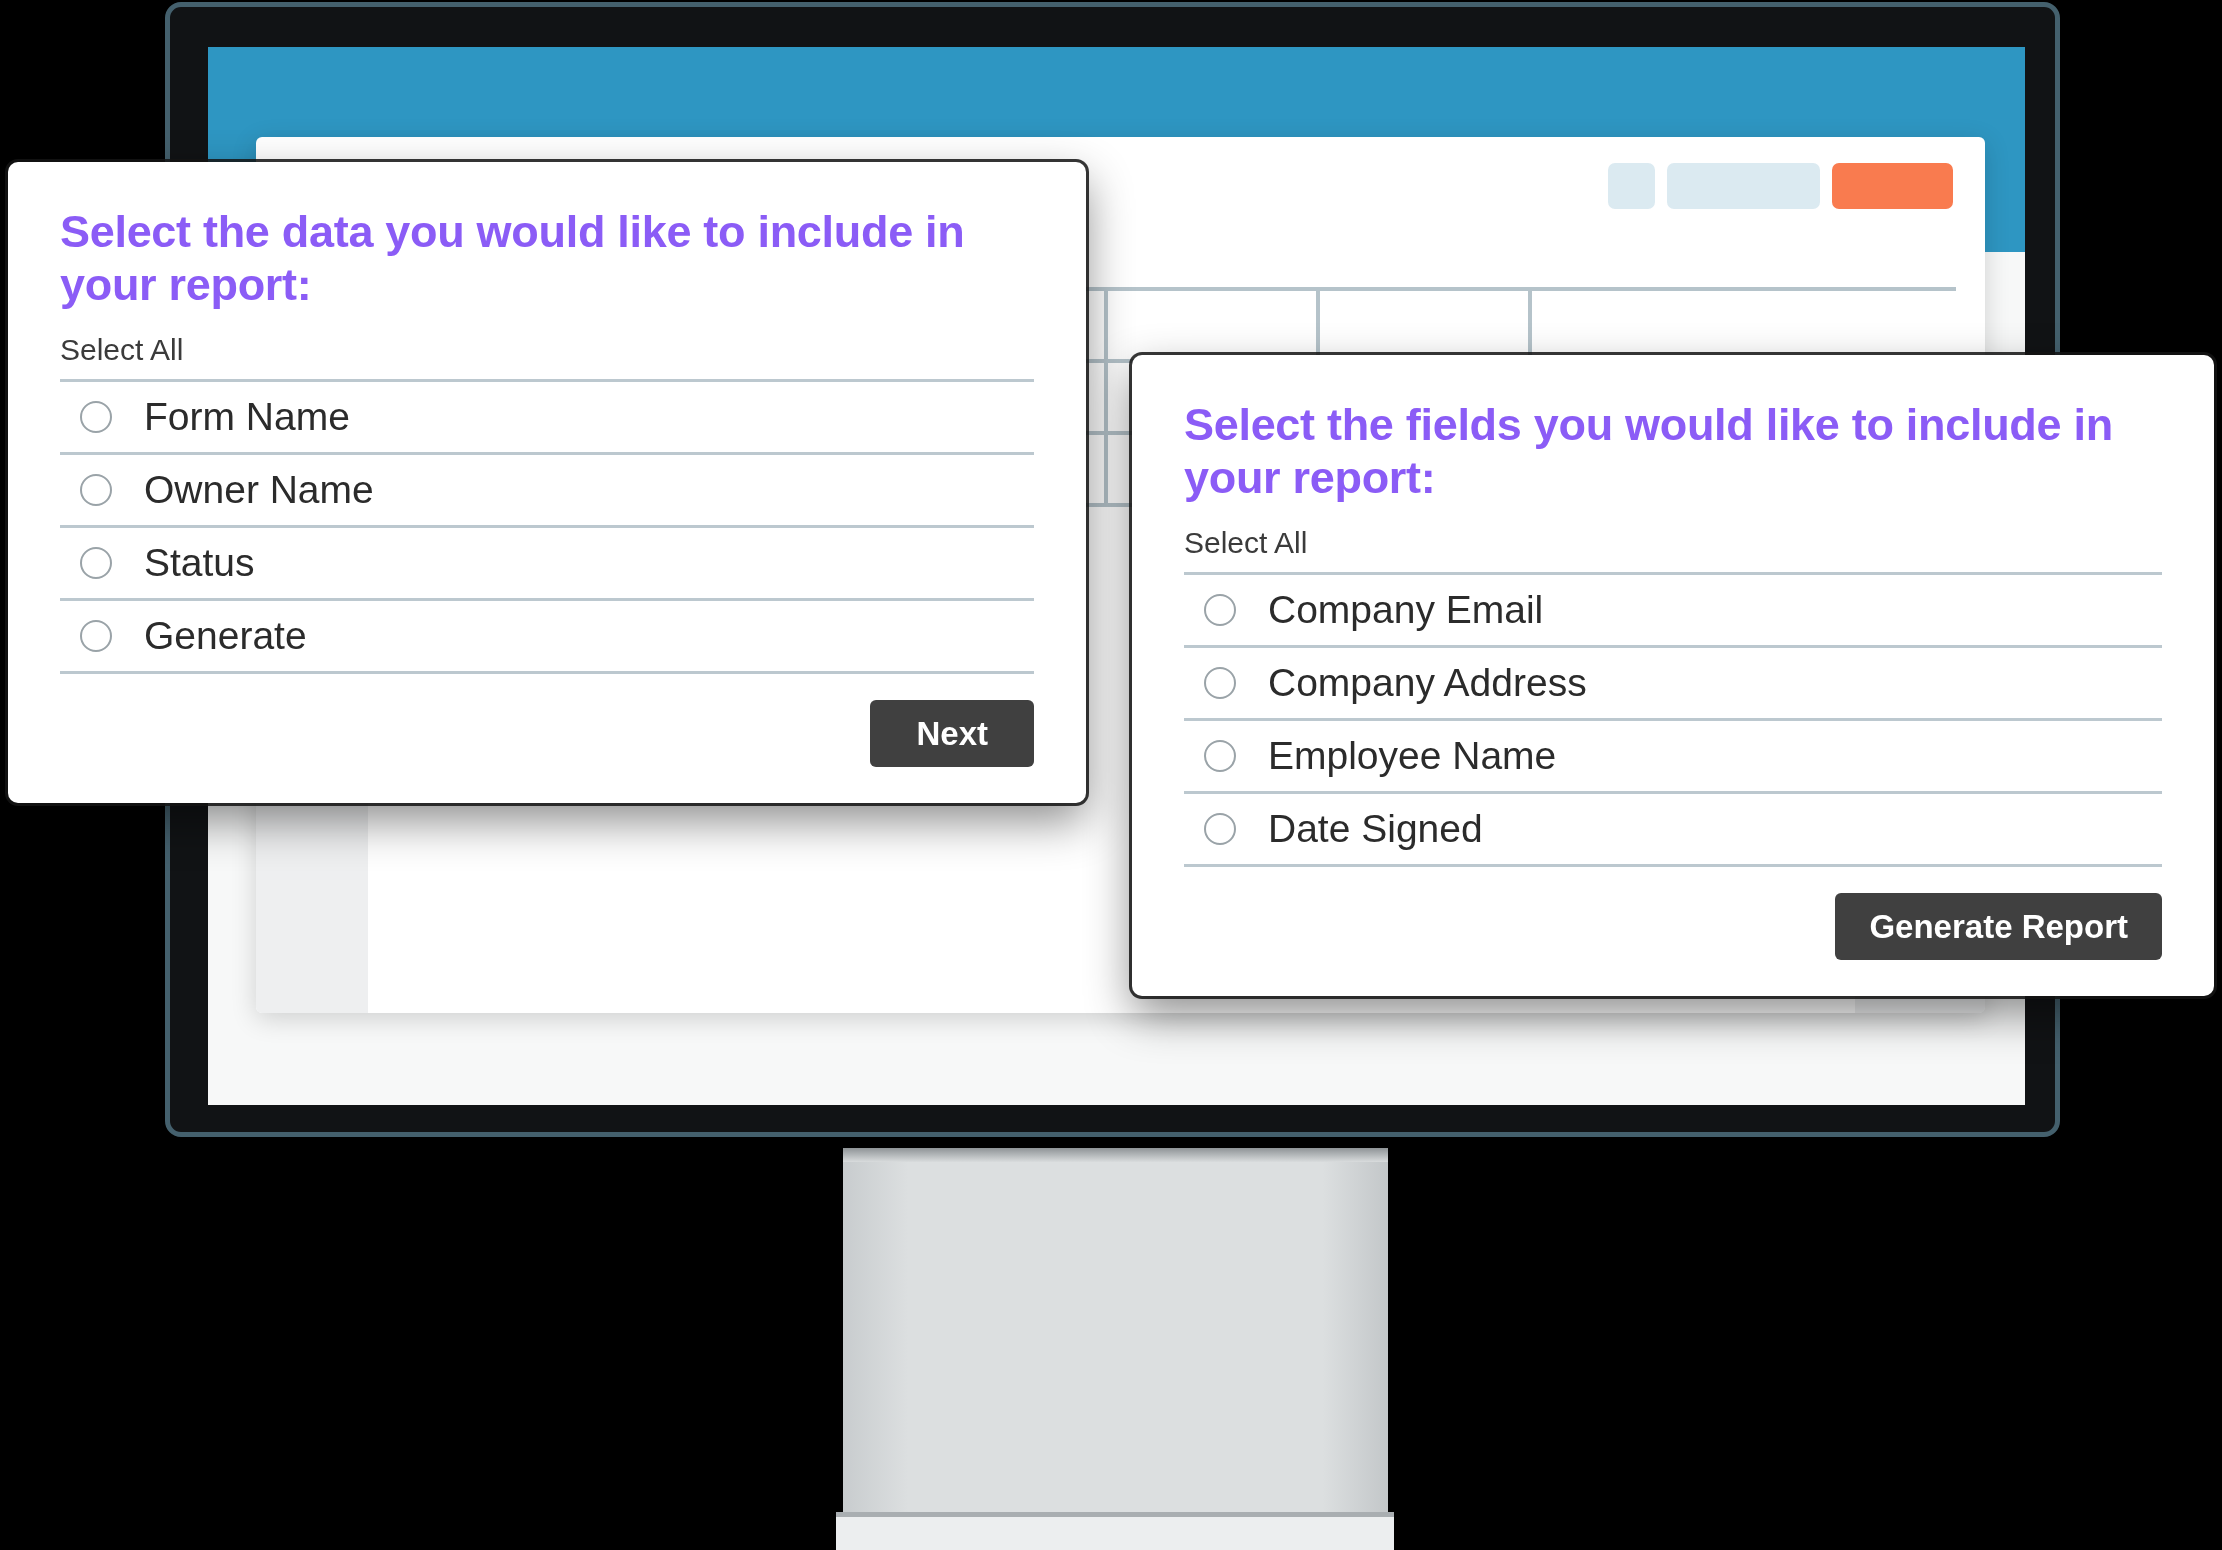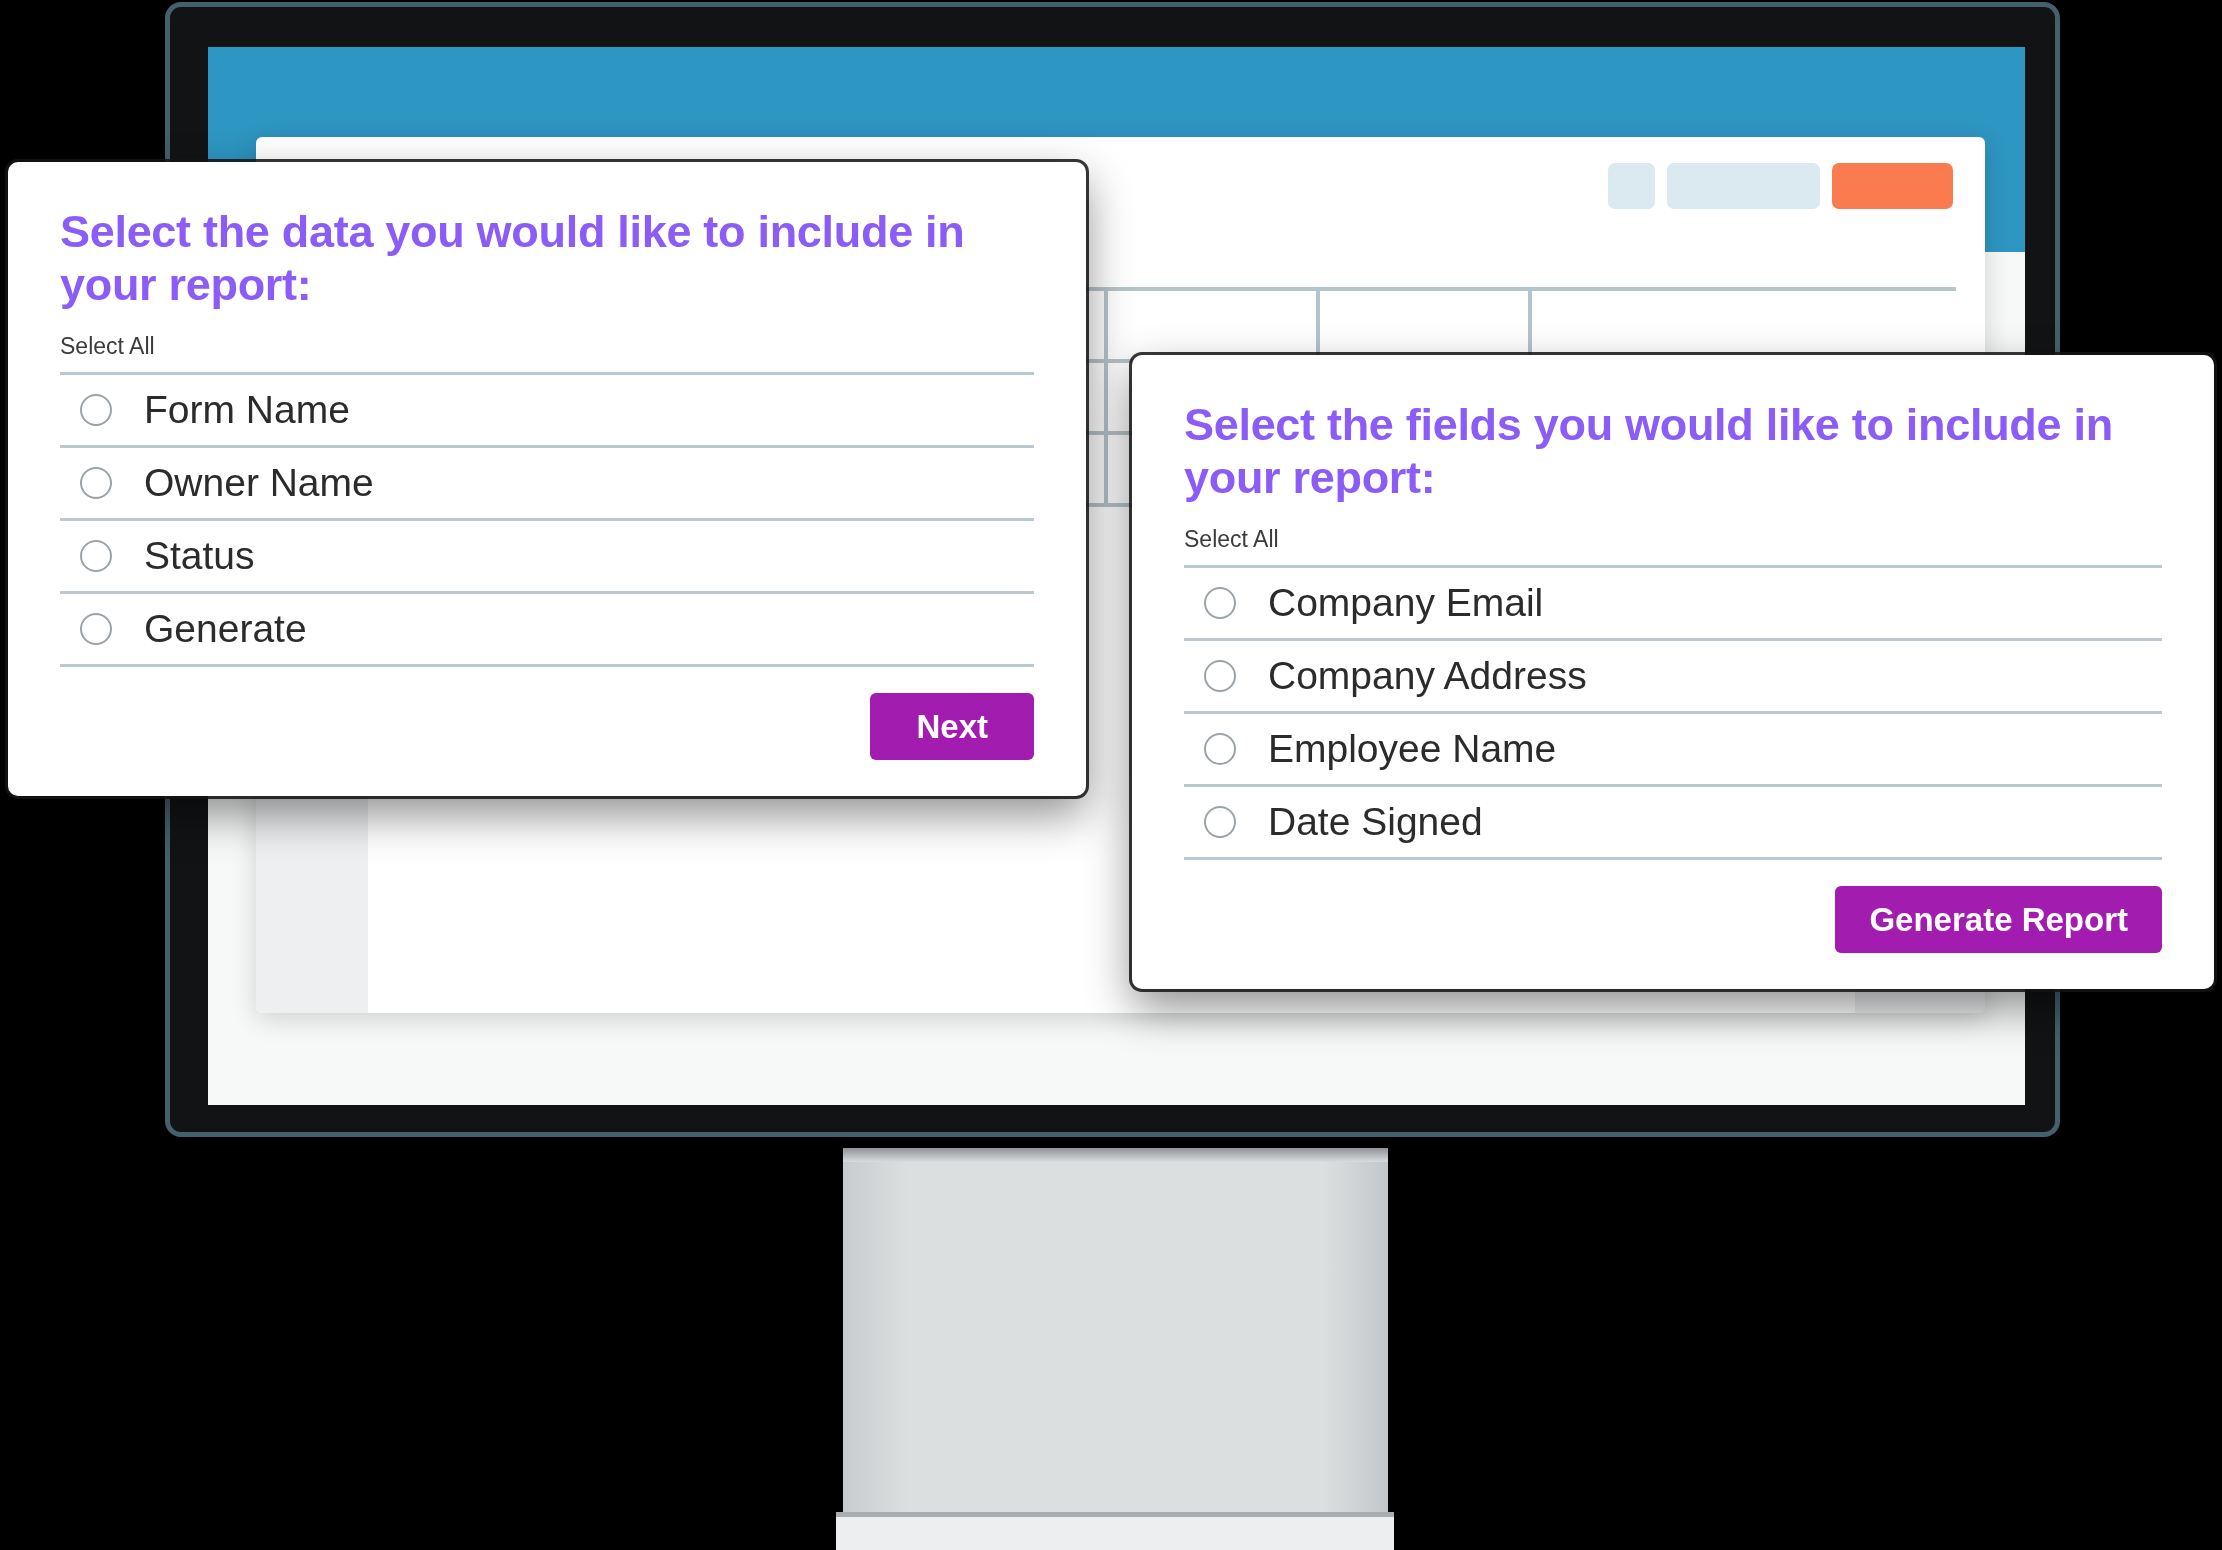--- a/index.html
+++ b/index.html
@@ -165,21 +165,21 @@
 
   .dlg-title {
     font-size: 45px;
     font-weight: bold;
     line-height: 1.17;
     color: #8b5cf6;
     letter-spacing: -0.3px;
     margin: 0 0 22px 0;
   }
   .dlg-subtitle {
-    font-size: 23px;
+    font-size: 30px;
     color: #3b3b3b;
     margin: 0 0 12px 0;
     font-weight: normal;
   }
   .opt-list {
     list-style: none;
     margin: 0;
     padding: 0;
     border-top: 3px solid #bcc8cf;
   }
@@ -201,21 +201,21 @@
   .opt-label {
     font-size: 39px;
     color: #2b2b2b;
   }
   .dlg-footer {
     display: flex;
     justify-content: flex-end;
     padding-top: 26px;
   }
   .btn-primary {
-    background: #a21caf;
+    background: #404040;
     color: #ffffff;
     border: none;
     border-radius: 6px;
     font-size: 33px;
     font-weight: bold;
     font-family: "Liberation Sans", sans-serif;
     padding: 17px 34px;
     cursor: pointer;
     line-height: 1;
   }

